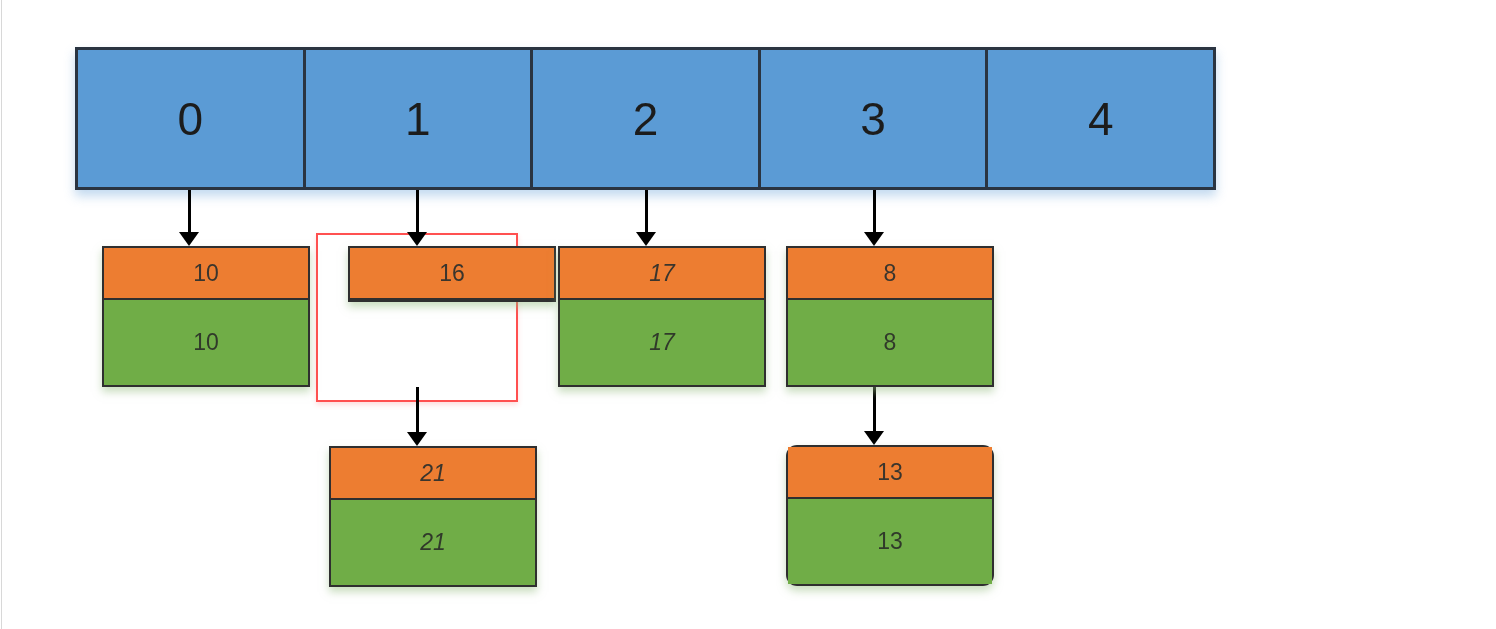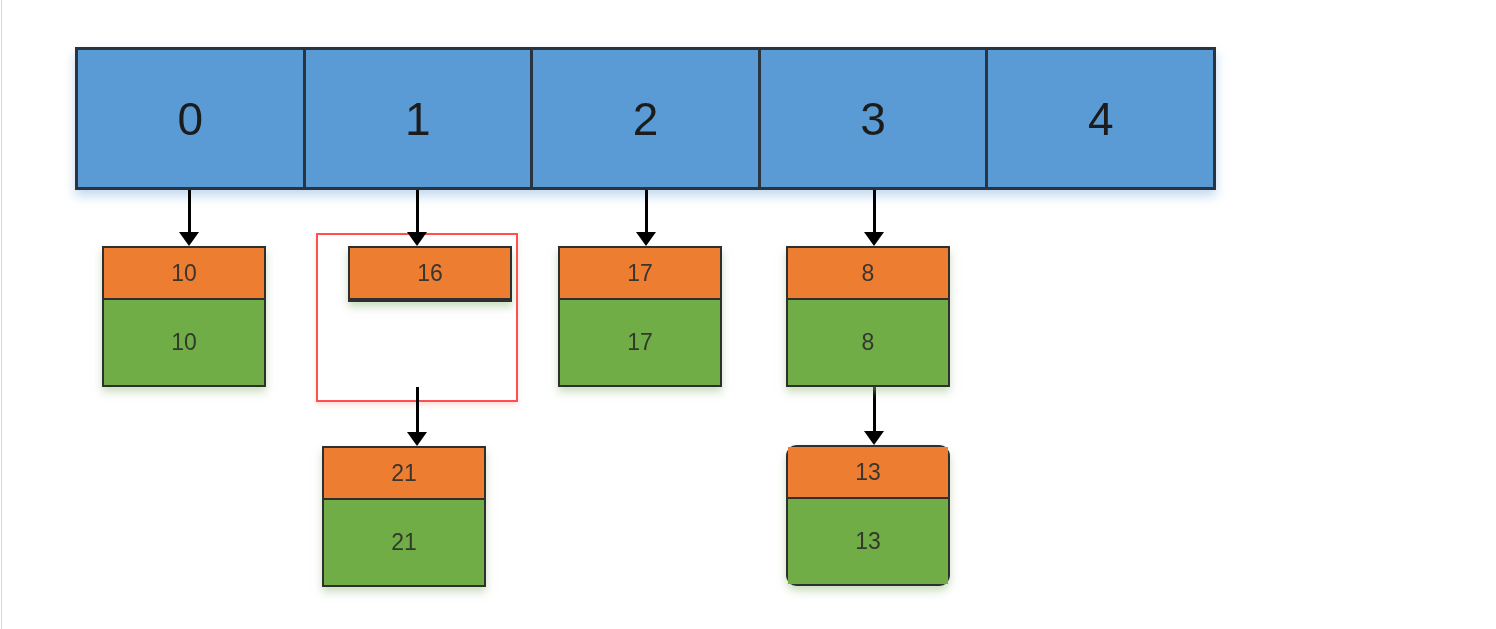--- a/index.html
+++ b/index.html
@@ -22,21 +22,21 @@
   }
   .bucket:last-child{border-right:none;}
 
   
   .arrow{position:absolute;width:20px;display:flex;flex-direction:column;align-items:center;}
   .arrow .shaft{width:3px;flex:1;background:#000000;}
   .arrow .head{width:0;height:0;border-left:10px solid transparent;border-right:10px solid transparent;border-top:14px solid #000000;}
 
   
   .node{
-    position:absolute;width:164px;box-sizing:border-box;border:2px solid #2f2f2f;
+    position:absolute;width:208px;box-sizing:border-box;border:2px solid #2f2f2f;
     box-shadow:0 5px 8px rgba(150,190,130,0.5);
   }
   .node-key{
     height:50px;background:#ed7d31;border-bottom:2px solid #2f2f2f;
     display:flex;align-items:center;justify-content:center;
     font-size:23px;color:#3a352d;
   }
   .node-value{
     height:85px;background:#70ad47;
     display:flex;align-items:center;justify-content:center;
@@ -111,39 +111,39 @@
       <span>10</span>
     </div>
   </div>
 
   <div class="node" style="left:348px;top:246px;">
     <div class="node-key">
       <span>16</span>
     </div>
   </div>
 
-  <div class="node" style="left:558px;top:246px;">
+  <div class="node" style="left:558px;top:246px;font-style:italic;">
     <div class="node-key">
       <span>17</span>
     </div>
     <div class="node-value">
       <span>17</span>
     </div>
   </div>
 
   <div class="node" style="left:786px;top:246px;">
     <div class="node-key">
       <span>8</span>
     </div>
     <div class="node-value">
       <span>8</span>
     </div>
   </div>
 
-  <div class="node" style="left:322px;top:446px;">
+  <div class="node" style="left:329px;top:446px;font-style:italic;">
     <div class="node-key">
       <span>21</span>
     </div>
     <div class="node-value">
       <span>21</span>
     </div>
   </div>
 
   <div class="node" style="left:786px;top:445px;border-radius:11px;">
     <div class="node-key">

